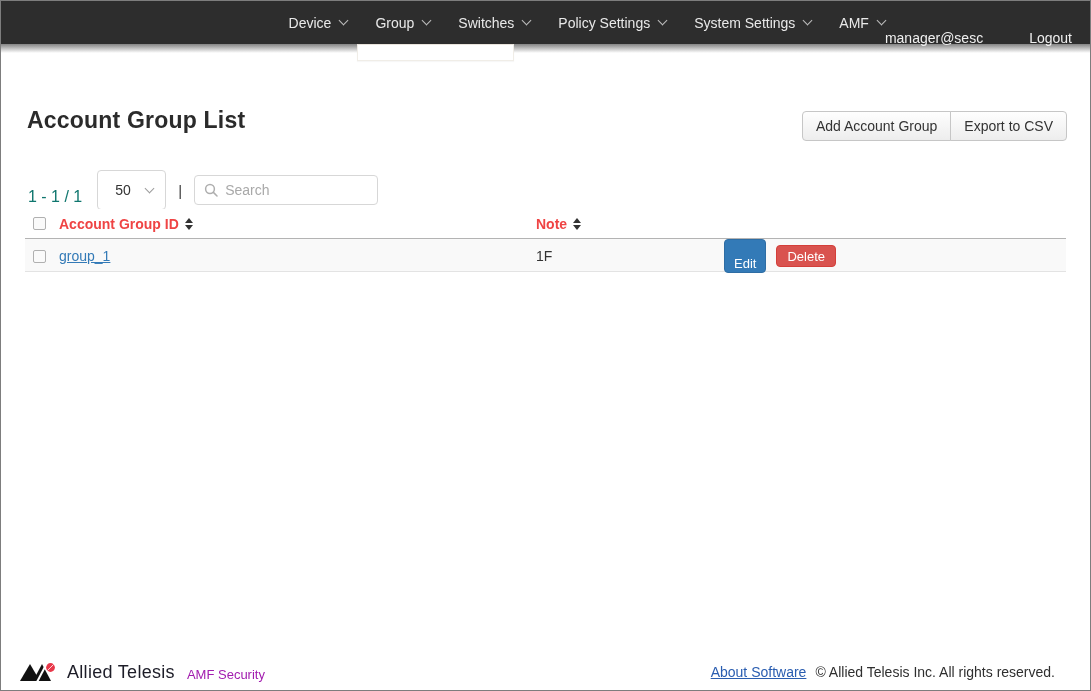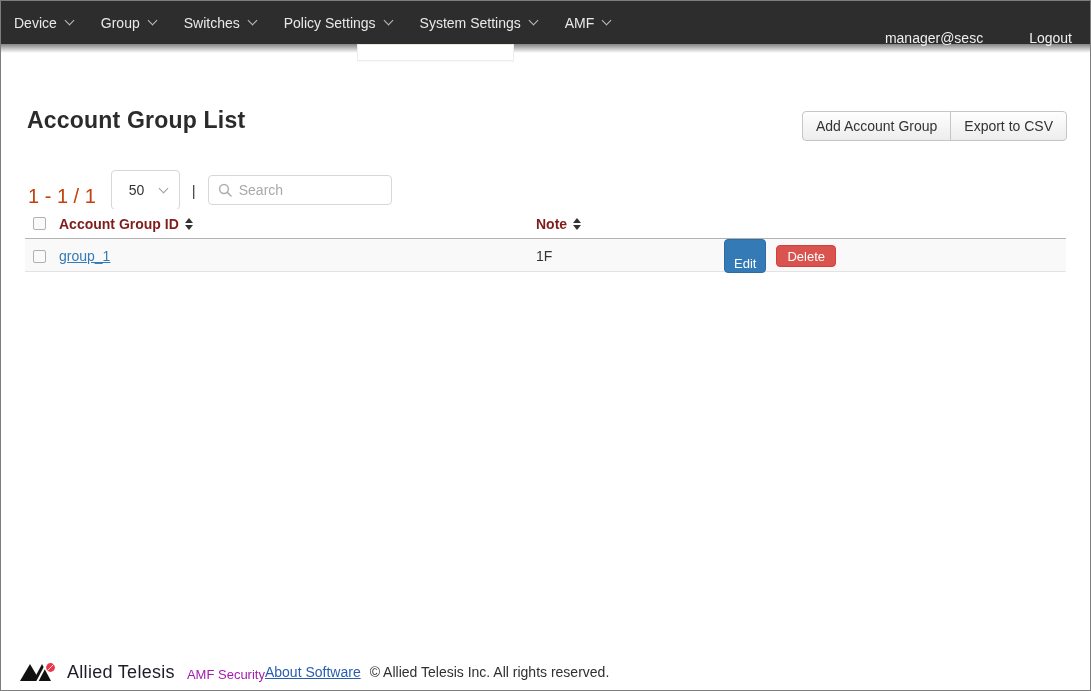--- a/index.html
+++ b/index.html
@@ -10,21 +10,21 @@
     width: 1091px; height: 691px;
     border: 1px solid #7d7d7d;
     background: #fff;
     overflow: hidden;
   }
 
   
   .navbar {
     height: 43px;
     background: var(--navbar, #2d2d2d);
-    display: flex; align-items: center; justify-content: space-between;
+    display: flex; align-items: center; justify-content: flex-end;
     padding: 0 18px 0 13px;
   }
   .nav-left { display: flex; align-items: center; gap: 28px; }
   .nav-item {
     display: flex; align-items: center; gap: 9px;
     color: #e9e9e9; font-size: 14px; cursor: pointer; white-space: nowrap;
   }
   .chev {
     width: 7px; height: 7px;
     border-right: 1.5px solid #bdbdbd; border-bottom: 1.5px solid #bdbdbd;
@@ -68,21 +68,21 @@
     cursor: pointer; white-space: nowrap;
   }
   .btn-default:first-child { border-radius: 4px 0 0 4px; }
   .btn-default:last-child { border-radius: 0 4px 4px 0; margin-left: -1px; }
 
   
   .toolbar {
     position: absolute; left: 27px; top: 174px;
     display: flex; align-items: center; height: 30px;
   }
-  .range { font-size: 20px; color: #c2410c; margin-right: 15px; white-space: nowrap; margin-top: 13px; }
+  .range { font-size: 16px; color: #0f766e; margin-right: 15px; white-space: nowrap; margin-top: 13px; }
   .page-size {
     width: 69px; height: 40px;
     border: 1px solid #d7d7d7; border-radius: 4px;
     display: flex; align-items: center; justify-content: space-between;
     padding: 0 12px 0 17px;
     font-size: 14px; color: #333; cursor: pointer; background: #fff;
   }
   .chev-gray { border-color: #9c9c9c; margin-top: -3px; }
   .pipe { margin: 0 12px; color: #3c3c3c; font-size: 15px; }
   .search-box {
@@ -100,21 +100,21 @@
 
   
   .table { position: absolute; left: 24px; right: 24px; top: 208px; }
   .thead, .trow {
     display: grid;
     grid-template-columns: 34px 477px 188px 1fr;
     align-items: center;
   }
   .thead { height: 30px; border-bottom: 1px solid #b3b3b3; background: #fff; }
   .trow { height: 33px; background: var(--row_bg, #f9f9f9); border-bottom: 1px solid #e3e3e3; }
-  .th { font-size: 14px; font-weight: 700; color: #7f1d1d; display: flex; align-items: center; }
+  .th { font-size: 14px; font-weight: 700; color: #ef4444; display: flex; align-items: center; }
   .checkbox {
     width: 13px; height: 13px;
     border: 1px solid #b0b0b0; border-radius: 2px;
     background: #fafafa; margin-left: 8px; cursor: pointer;
   }
   .sort { display: inline-flex; flex-direction: column; gap: 2px; margin-left: 6px; }
   .sort .up { width: 0; height: 0; border-left: 4px solid transparent; border-right: 4px solid transparent; border-bottom: 5px solid #333; }
   .sort .down { width: 0; height: 0; border-left: 4px solid transparent; border-right: 4px solid transparent; border-top: 5px solid #333; }
   .cell-note { font-size: 14px; color: #333; }
   .row-link { color: var(--link, #337ab7); font-size: 14px; text-decoration: underline; cursor: pointer; }
@@ -129,22 +129,22 @@
     background: var(--primary, #337ab7);
     border: 1px solid #2e6da4; color: #fff;
     border-radius: 4px; font-family: "Liberation Sans", sans-serif;
     font-size: 13px; height: 22px; padding: 16px 9px; cursor: pointer;
     margin-right: 10px; white-space: nowrap;
   }
   .actions-cell { display: flex; align-items: center; }
 
   
   .footer {
-    position: absolute; left: 0; right: 4px; bottom: 0;
-    display: flex; align-items: center; justify-content: flex-start;
+    position: absolute; left: 0; right: 16px; bottom: 0;
+    display: flex; align-items: center; justify-content: space-between;
     padding: 0 19px 7px 19px;
   }
   .footer-left { display: flex; align-items: center; }
   .logo-mark { margin-right: 9px; }
   .brand-name { font-size: 18px; color: #1d1d28; letter-spacing: 0.3px; }
   .product-name { font-size: 13px; color: #a21caf; margin-left: 12px; padding-top: 4px; }
   .footer-right { display: flex; align-items: center; gap: 9px; }
   .about-link { color: #2a5db0; font-size: 14px; text-decoration: underline; cursor: pointer; }
   .copyright { color: #2f2f2f; font-size: 14px; }
 </style>

